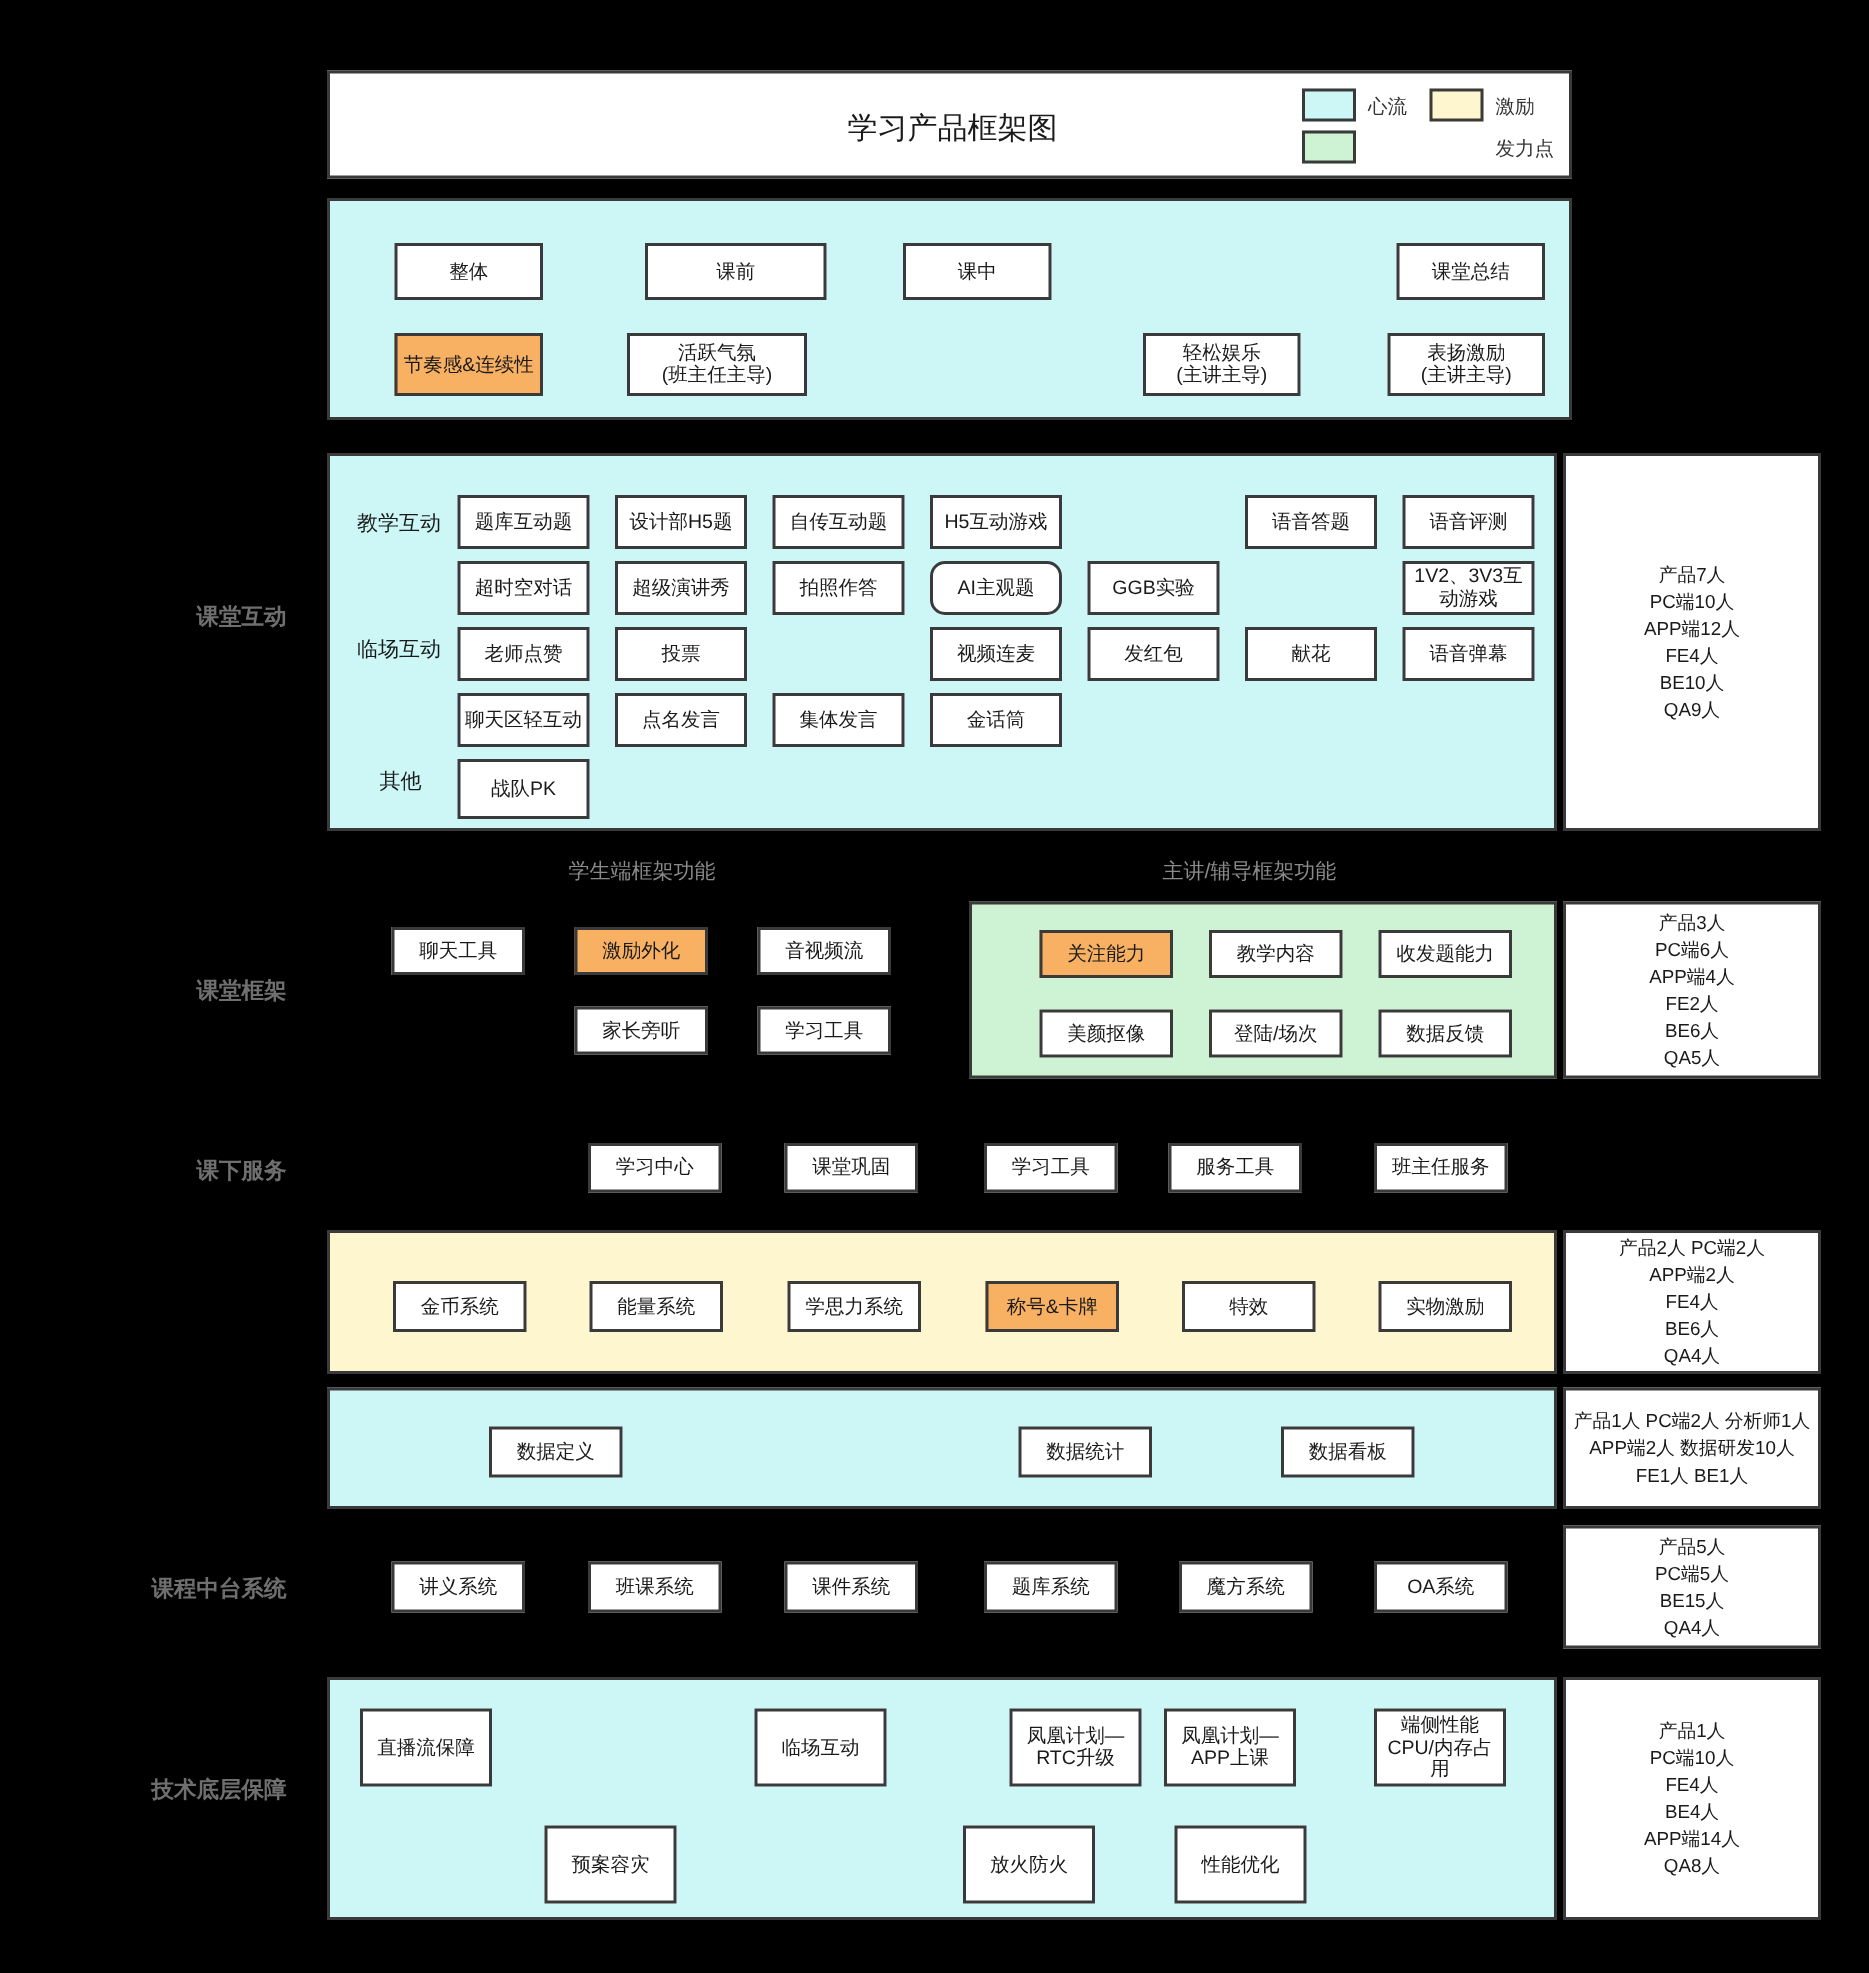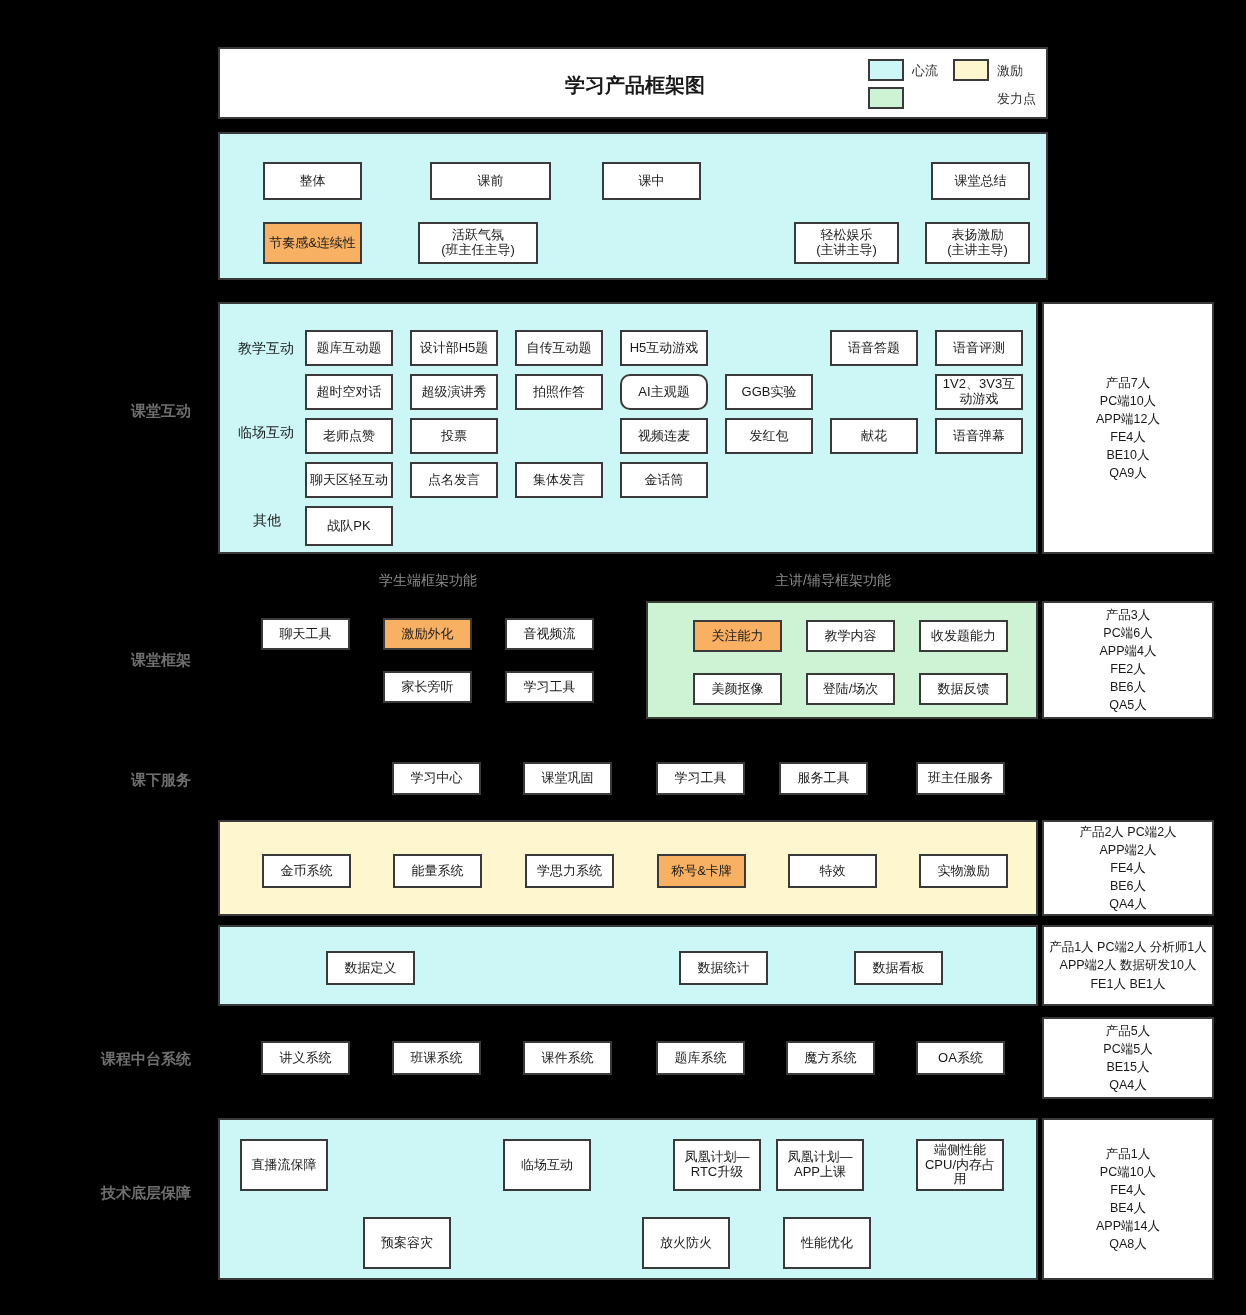--- a/index.html
+++ b/index.html
@@ -13,21 +13,21 @@
   
   .panel{position:absolute;box-sizing:border-box;border:2px solid #3a3a3a;}
   .cyan{background:#cdf7f7;}
   .yellow{background:#fdf6cf;}
   .green{background:#cdf2d4;}
   .white{background:#ffffff;}
   
   #header{left:218px;top:47px;width:830px;height:72px;background:#fff;border:2px solid #3a3a3a;}
   #header-title{position:absolute;left:0;top:0;width:830px;height:72px;
        display:flex;align-items:center;justify-content:center;
-       font-size:20px;font-weight:bold;color:#1a1a1a;}
+       font-size:20px;font-weight:normal;color:#1a1a1a;}
   .legend-sw{position:absolute;box-sizing:border-box;border:2px solid #3a3a3a;width:36px;height:22px;}
   .legend-tx{position:absolute;font-size:13px;color:#333;}
   
   .rowlabel{position:absolute;font-size:15px;font-weight:bold;color:#6f6f6f;
             white-space:nowrap;}
   .grouplabel{position:absolute;font-size:14px;color:#1a1a1a;white-space:nowrap;}
   .sectiontitle{position:absolute;font-size:14px;color:#8a8a8a;white-space:nowrap;}
   
   .staff{position:absolute;box-sizing:border-box;border:2px solid #3a3a3a;background:#fff;
          display:flex;align-items:center;justify-content:center;text-align:center;
@@ -49,21 +49,21 @@
 
 <div class="panel cyan" style="left:218px;top:132px;width:830px;height:148px;">
   <div class="box" style="left:43px;top:28px;width:99px;height:38px;">整体</div>
   <div class="box" style="left:210px;top:28px;width:121px;height:38px;">课前</div>
   <div class="box" style="left:382px;top:28px;width:99px;height:38px;">课中</div>
   <div class="box" style="left:711px;top:28px;width:99px;height:38px;">课堂总结</div>
 
   <div class="box orange" style="left:43px;top:88px;width:99px;height:42px;white-space:pre-line;">节奏感&amp;连续性</div>
   <div class="box" style="left:198px;top:88px;width:120px;height:42px;white-space:pre-line;">活跃气氛
 (班主任主导)</div>
-  <div class="box" style="left:542px;top:88px;width:105px;height:42px;white-space:pre-line;margin-left:32px;">轻松娱乐
+  <div class="box" style="left:542px;top:88px;width:105px;height:42px;white-space:pre-line;">轻松娱乐
 (主讲主导)</div>
   <div class="box" style="left:705px;top:88px;width:105px;height:42px;white-space:pre-line;">表扬激励
 (主讲主导)</div>
 </div>
 
 <div class="rowlabel" style="left:131px;top:402px;">课堂互动</div>
 
 <div class="panel cyan" style="left:218px;top:302px;width:820px;height:252px;">
   <div class="grouplabel" style="left:18px;top:36px;">教学互动</div>
   <div class="grouplabel" style="left:18px;top:120px;">临场互动</div>

